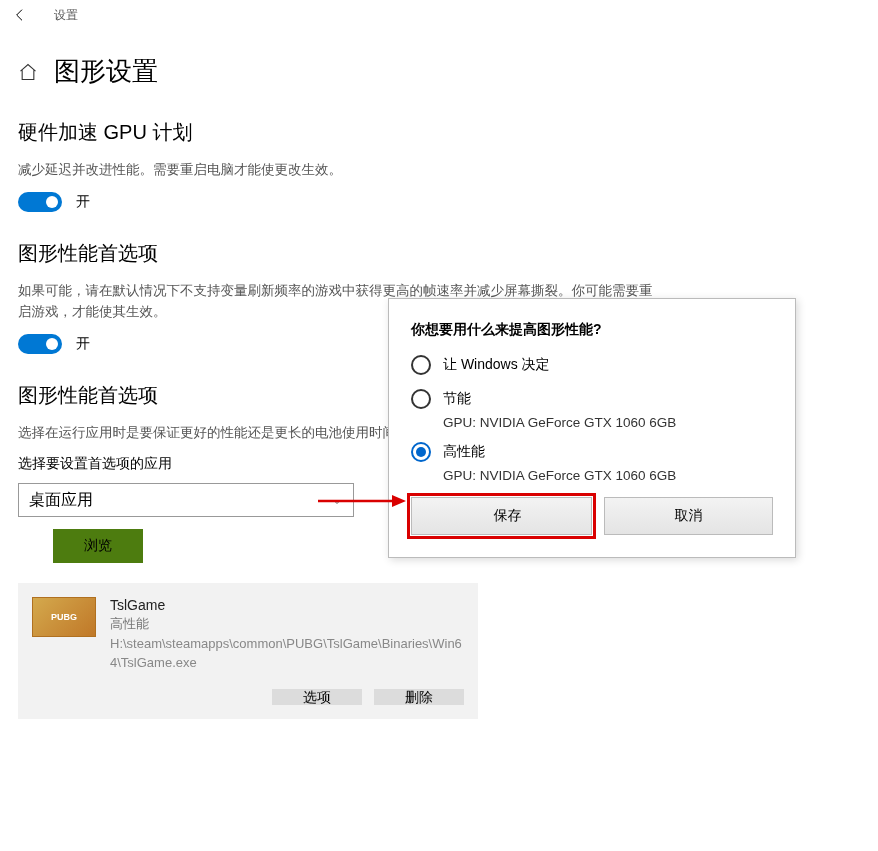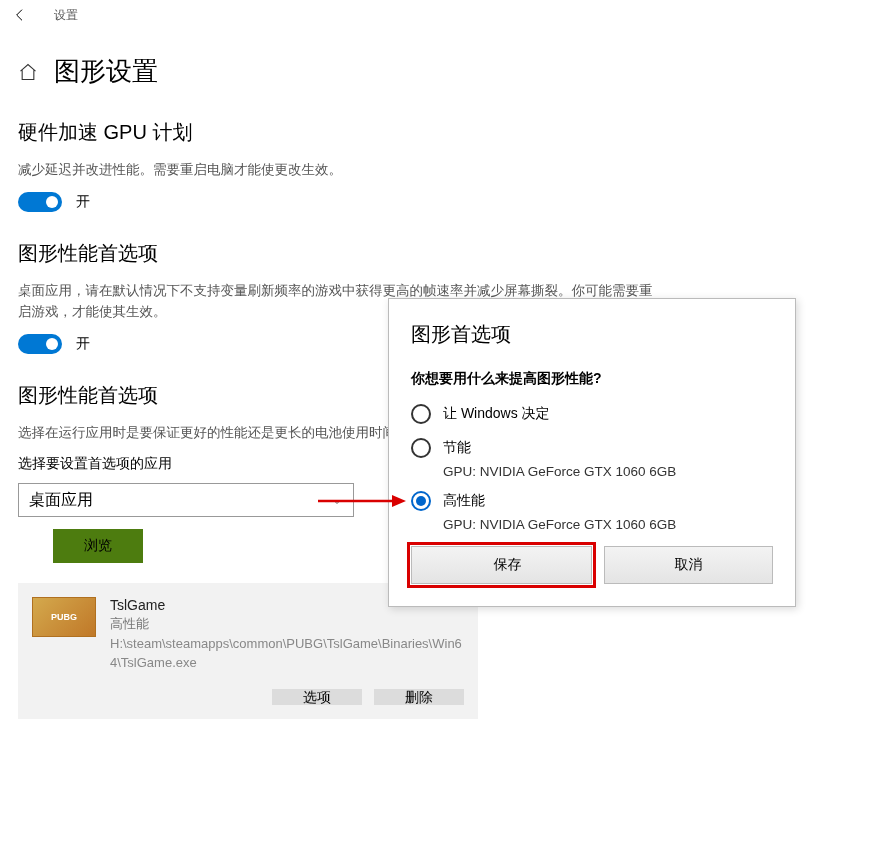--- a/index.html
+++ b/index.html
@@ -137,21 +137,21 @@
     <h2>硬件加速 GPU 计划</h2>
     <p class="section-desc">减少延迟并改进性能。需要重启电脑才能使更改生效。</p>
     <div class="toggle-row">
       <div class="toggle"></div>
       <span class="toggle-label">开</span>
     </div>
   </div>
 
   <div class="section">
     <h2>图形性能首选项</h2>
-    <p class="section-desc">桌面应用，请在默认情况下不支持变量刷新频率的游戏中获得更高的帧速率并减少屏幕撕裂。你可能需要重启游戏，才能使其生效。</p>
+    <p class="section-desc">如果可能，请在默认情况下不支持变量刷新频率的游戏中获得更高的帧速率并减少屏幕撕裂。你可能需要重启游戏，才能使其生效。</p>
     <div class="toggle-row">
       <div class="toggle"></div>
       <span class="toggle-label">开</span>
     </div>
   </div>
 
   <div class="section">
     <h2>图形性能首选项</h2>
     <p class="section-desc">选择在运行应用时是要保证更好的性能还是更长的电池使用时间。你可能需要重启应用才能让更改生效。</p>
     <label class="select-label">选择要设置首选项的应用</label>
@@ -177,21 +177,20 @@
       </div>
       <div class="app-actions">
         <button class="small-btn">选项</button>
         <button class="small-btn">删除</button>
       </div>
     </div>
   </div>
 </div>
 
 <div class="dialog">
-  <div class="dialog-title">图形首选项</div>
   <div class="dialog-question">你想要用什么来提高图形性能?</div>
 
   <div class="radio-row">
     <span class="radio"></span>
     <span class="radio-label">让 Windows 决定</span>
   </div>
   <div class="radio-group-spacer"></div>
 
   <div class="radio-row">
     <span class="radio"></span>

